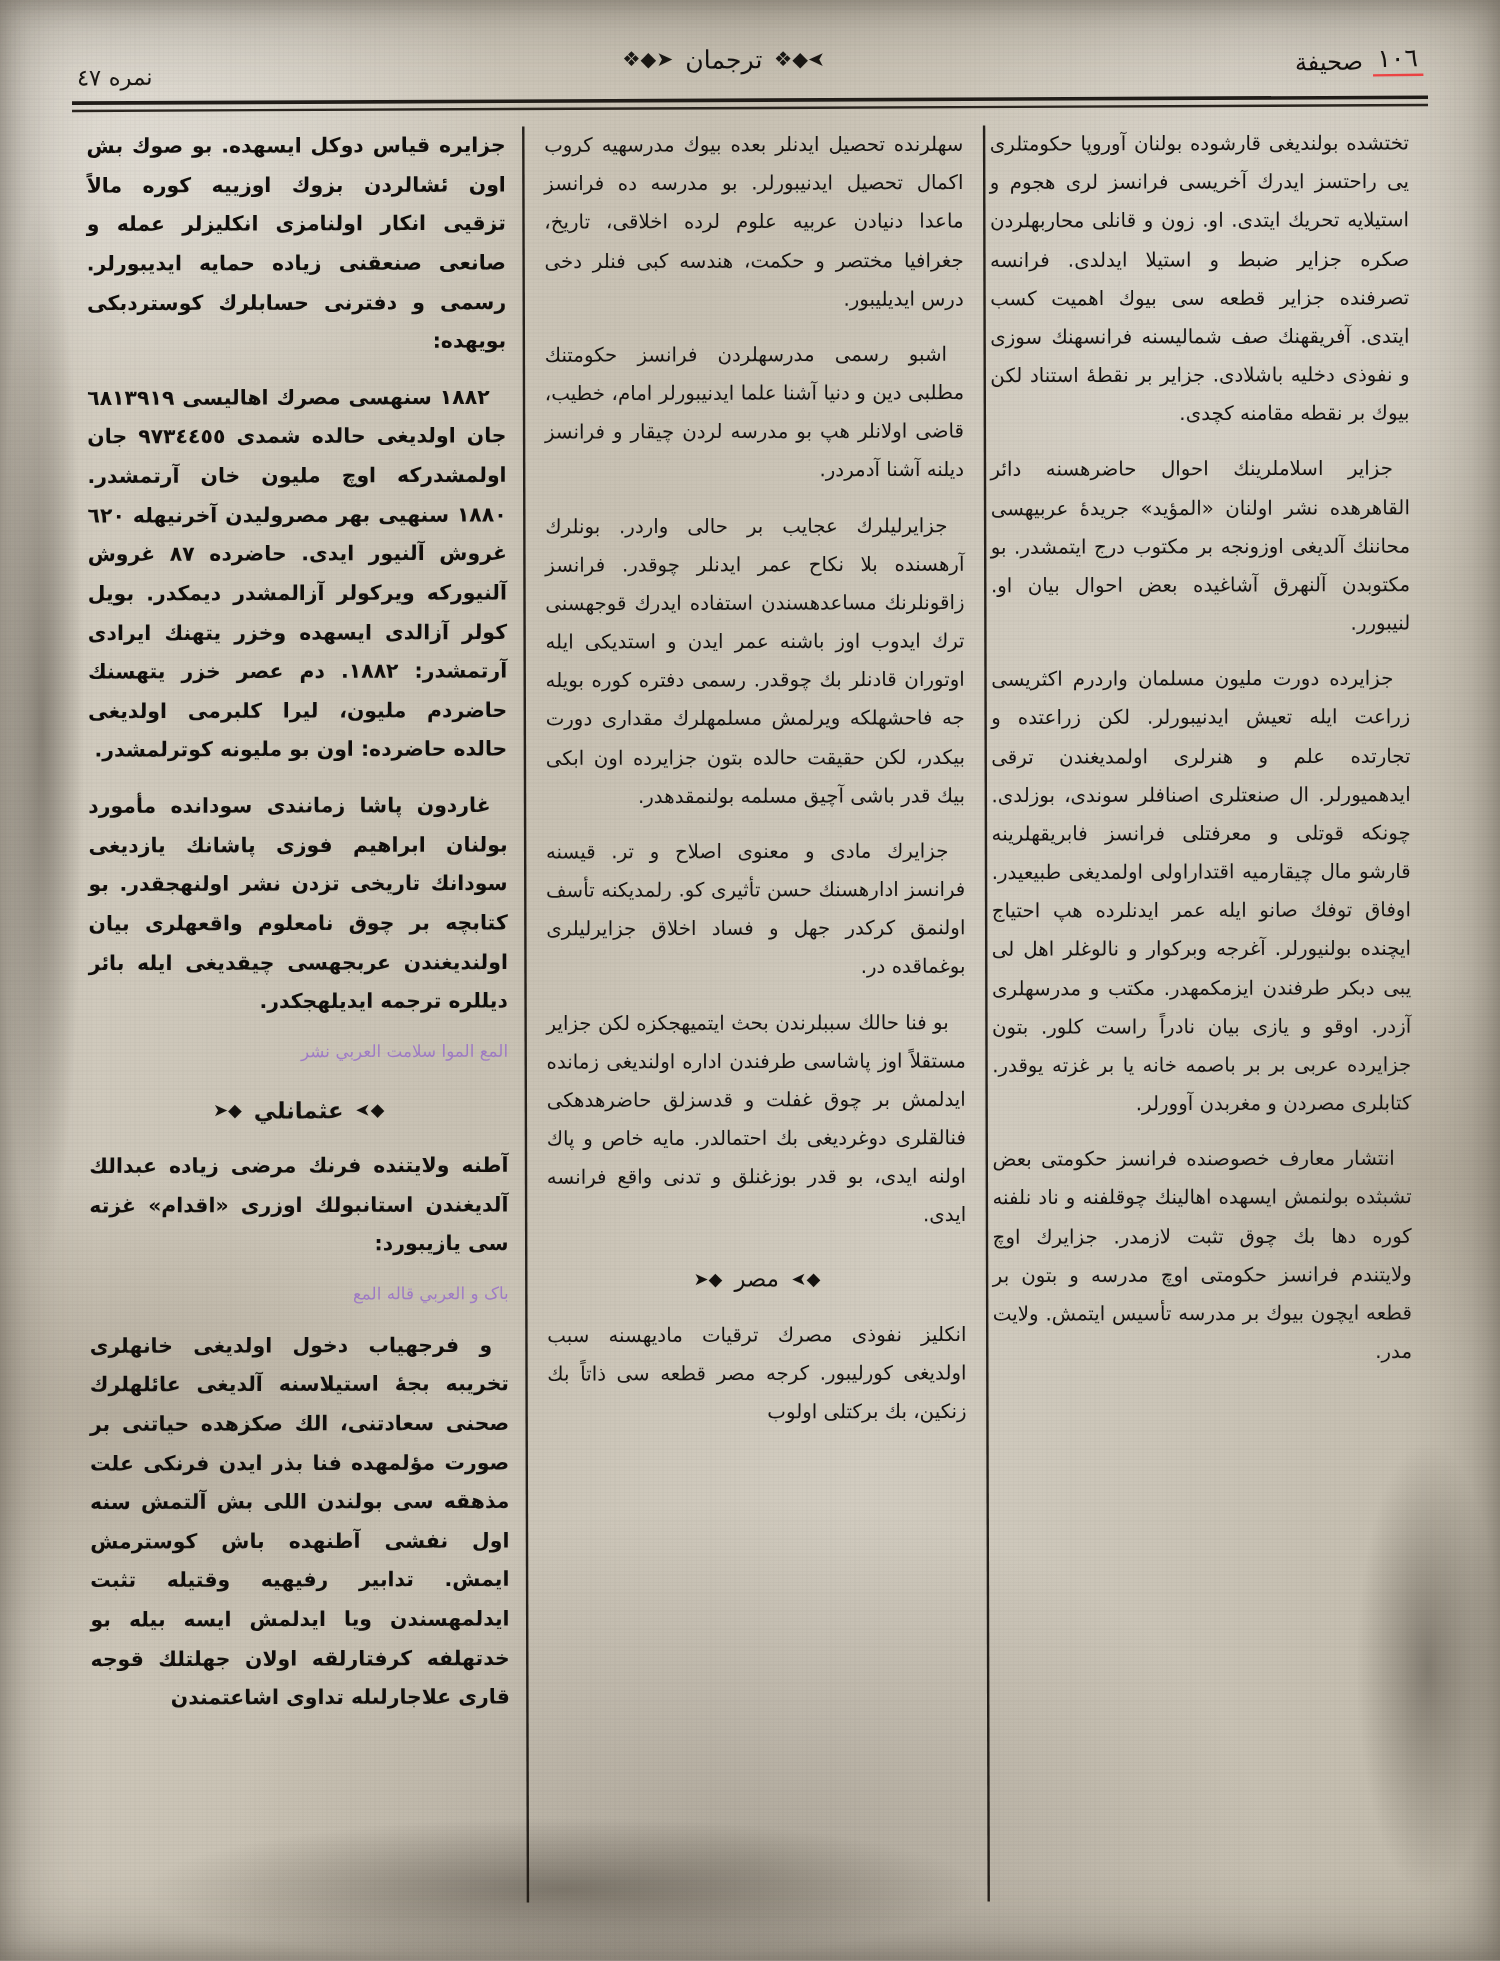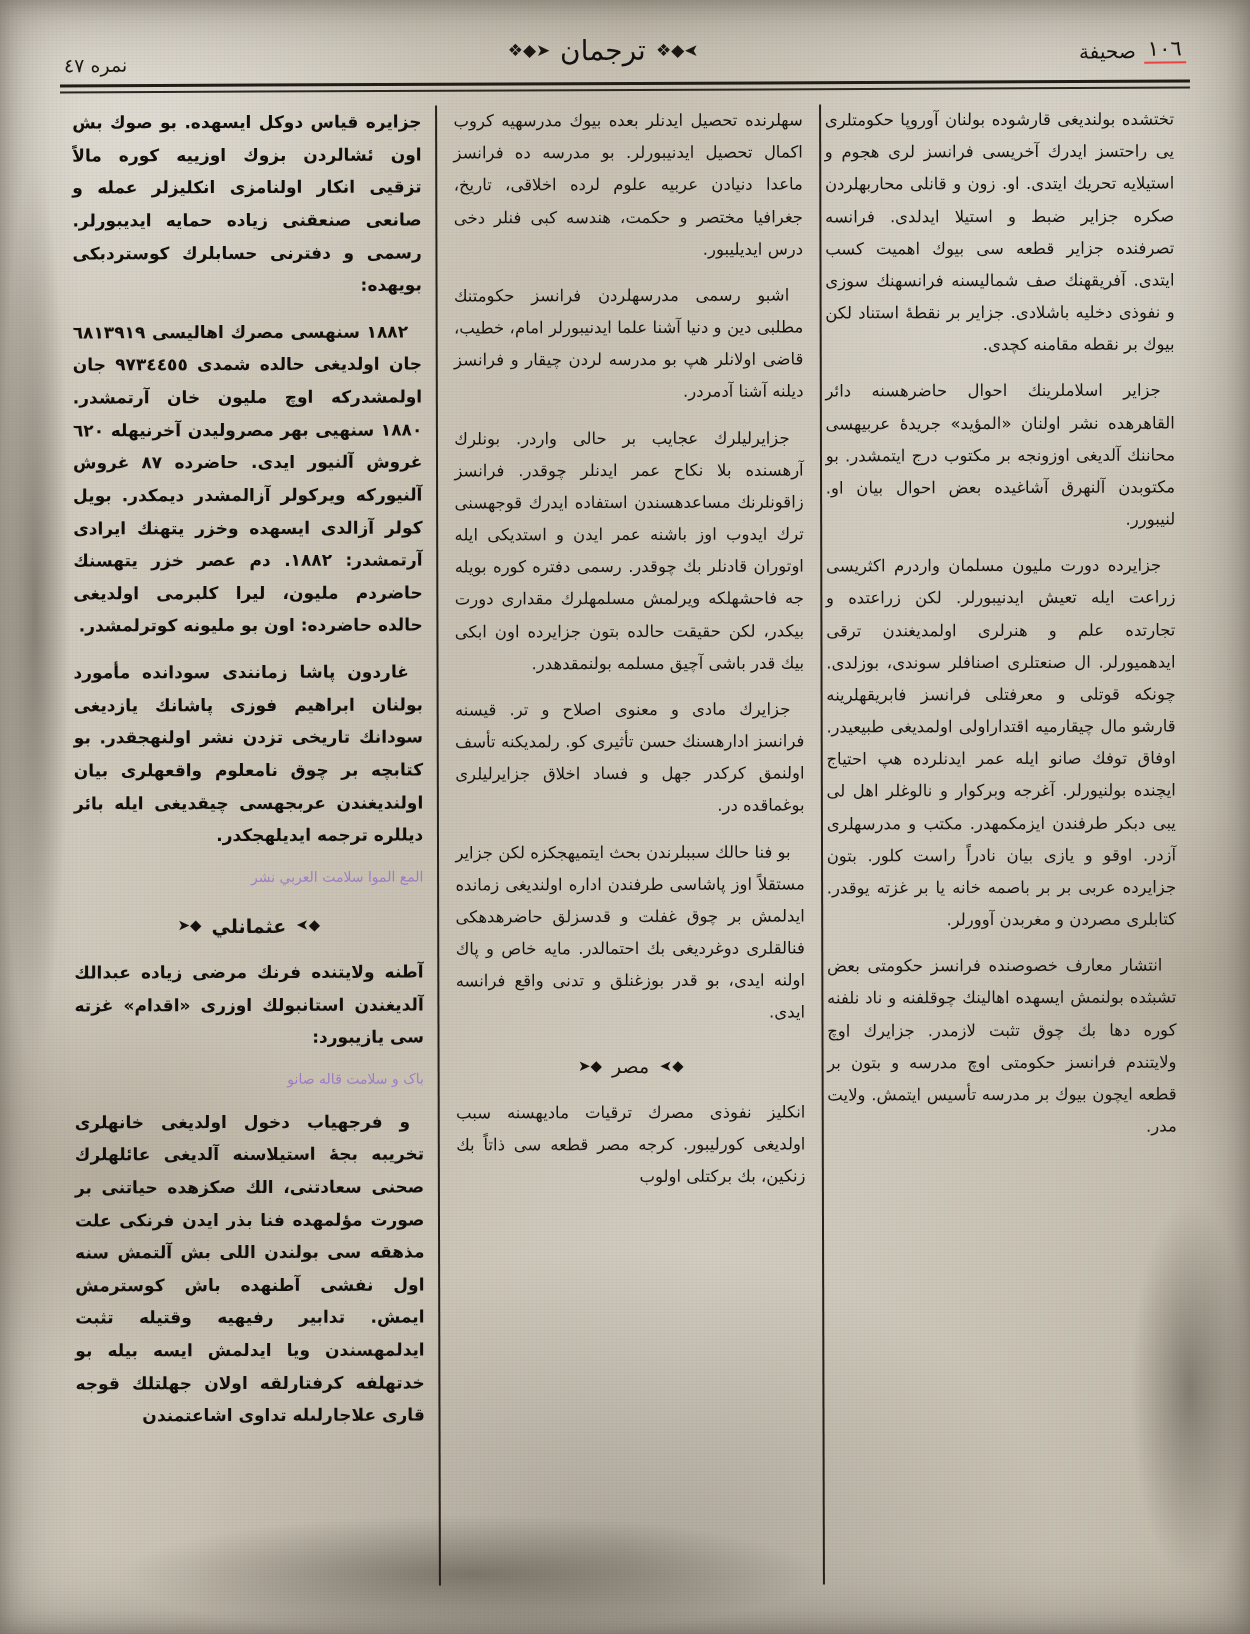--- a/index.html
+++ b/index.html
@@ -79,21 +79,21 @@
     font-size: 20px;
     color: #14110e;
     transform: rotate(-0.8deg);
   }
   .page-number {
     border-bottom: 2px solid #ef4444;
     padding: 0 4px 1px 4px;
     font-size: 21px;
   }
   .paper-title {
-    font-size: 28px;
+    font-size: 21px;
     color: #121010;
     letter-spacing: 2px;
     transform: rotate(-0.4deg);
   }
   .ornament {
     font-size: 17px;
     color: #1a1714;
     line-height: 1;
   }
   .ornament.left { transform: scaleX(-1); }
@@ -232,21 +232,21 @@
         <p class="para">جزایره قیاس دوكل ایسهده. بو صوك بش اون ئشالردن بزوك اوزییه كوره مالاً تزقیی انكار اولنامزی انكلیزلر عمله و صانعی صنعقنی زیاده حمایه ایدیبورلر. رسمی و دفترنی حسابلرك كوستردبكی بویهده:</p>
         <p class="para indent">١٨٨٢ سنهسی مصرك اهالیسی ٦٨١٣٩١٩ جان اولدیغی حالده شمدی ٩٧٣٤٤٥٥ جان اولمشدركه اوچ ملیون خان آرتمشدر. ١٨٨٠ سنهیی بهر مصرولیدن آخرنیهله ٦٢٠ غروش آلنیور ایدی. حاضرده ٨٧ غروش آلنیوركه ویركولر آزالمشدر دیمكدر. بویل كولر آزالدی ایسهده وخزر یتهنك ایرادی آرتمشدر: ١٨٨٢. دم عصر خزر یتهسنك حاضردم ملیون، لیرا كلبرمی اولدیغی حالده حاضرده: اون بو ملیونه كوترلمشدر.</p>
         <p class="para indent">غاردون پاشا زمانندی سودانده مأمورد بولنان ابراهیم فوزی پاشانك یازدیغی سودانك تاریخی تزدن نشر اولنهجقدر. بو كتابچه بر چوق نامعلوم واقعهلری بیان اولندیغندن عربجهسی چیقدیغی ایله بائر دیللره ترجمه ایدیلهجكدر.</p>
         <p class="para bleed">المع الموا سلامت العربي نشر</p>
         <div class="section-head">
           <span class="orn flip">➤◆</span>
           <span>عثمانلي</span>
           <span class="orn">◆➤</span>
         </div>
         <p class="para">آطنه ولایتنده فرنك مرضی زیاده عبدالك آلدیغندن استانبولك اوزری «اقدام» غزته سی یازیبورد:</p>
-        <p class="para bleed">باک و سلامت قاله صانو</p>
+        <p class="para bleed">باک و العربي قاله المع</p>
         <p class="para indent">و فرجهیاب دخول اولدیغی خانهلری تخریبه بجهٔ استیلاسنه آلدیغی عائلهلرك صحنی سعادتنی، الك صكزهده حیاتنی بر صورت مؤلمهده فنا بذر ایدن فرنكی علت مذهقه سی بولندن اللی بش آلتمش سنه اول نفشی آطنهده باش كوسترمش ایمش. تدابیر رفیهیه وقتیله تثبت ایدلمهسندن ویا ایدلمش ایسه بیله بو خدتهلفه كرفتارلقه اولان جهلتلك قوجه قاری علاجارلىله تداوی اشاعتمندن</p>
       </div>
 
     </div>
   </div>
 
   <div class="smudge s1"></div>
   <div class="smudge s2"></div>
   <div class="smudge s3"></div>
   <div class="edge-dark"></div>

